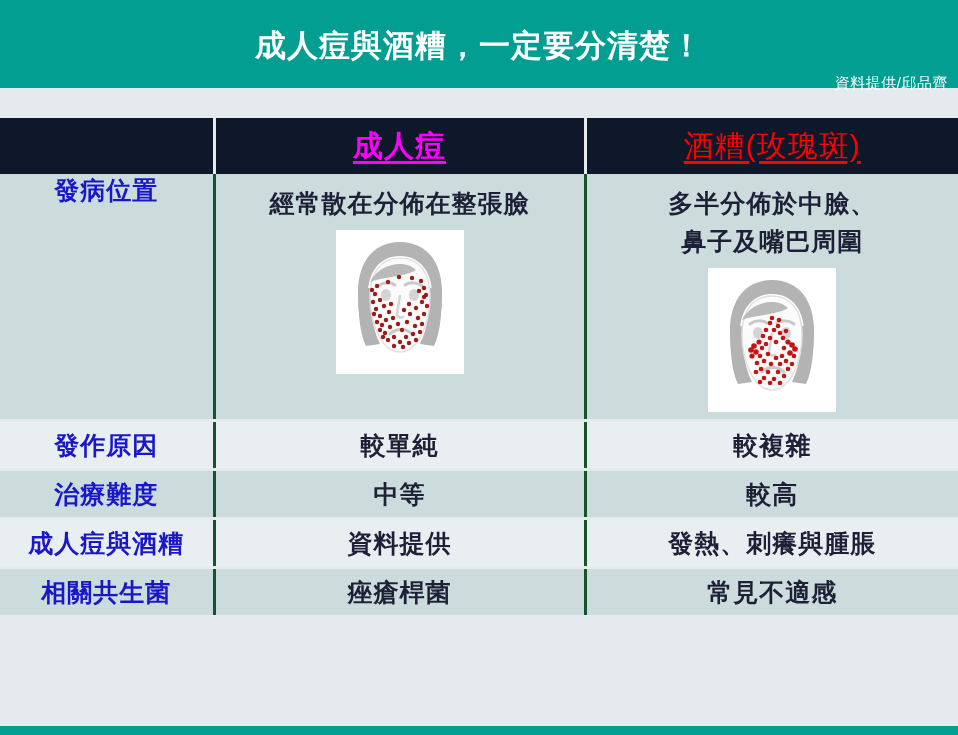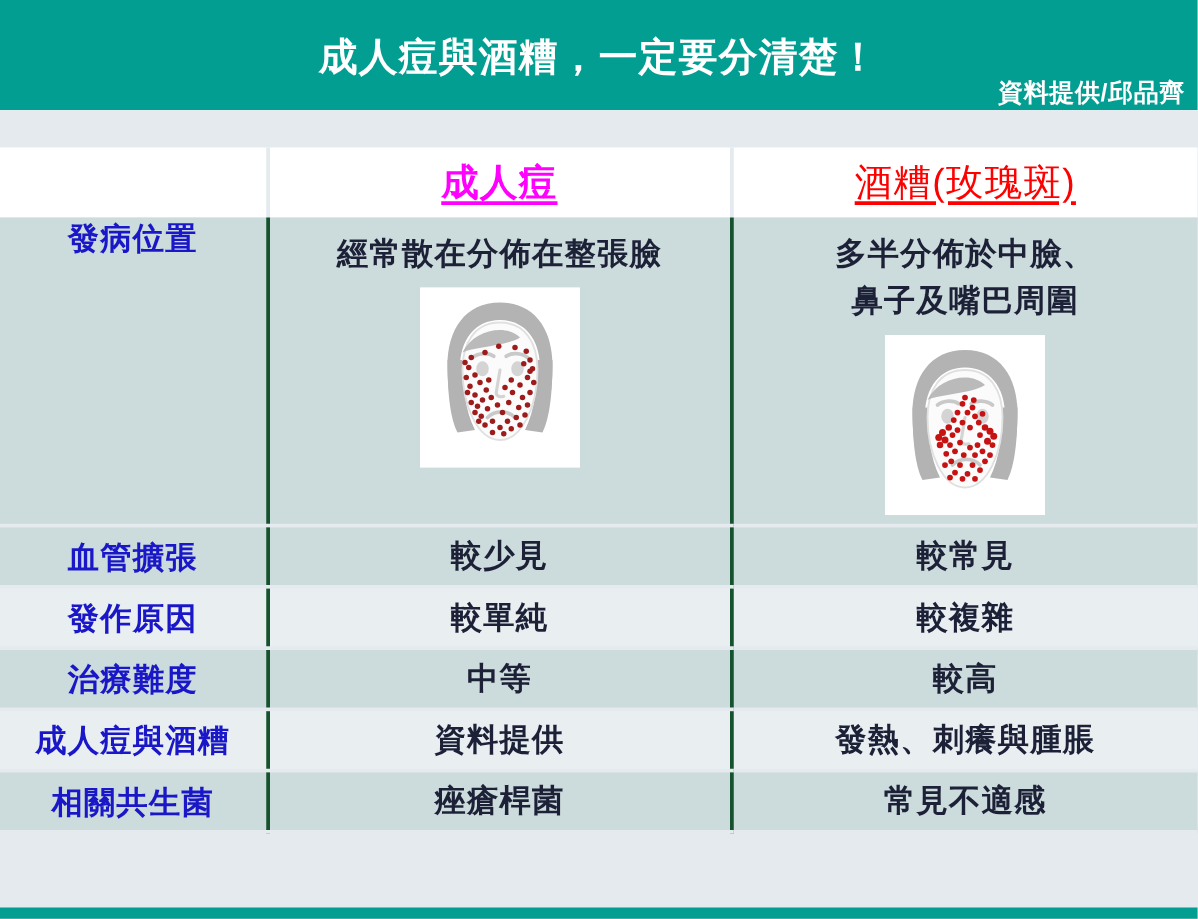--- a/index.html
+++ b/index.html
@@ -40,24 +40,24 @@
     color: #ffffff;
     font-size: 31px;
     font-weight: bold;
     letter-spacing: 1px;
     line-height: 40px;
     white-space: nowrap;
   }
   .header-credit {
     position: absolute;
     right: 10px;
-    top: 61px;
+    top: 74px;
     color: #ffffff;
-    font-size: 20px;
-    font-weight: bold;
+    font-size: 15px;
+    font-weight: normal;
     letter-spacing: 0.5px;
     white-space: nowrap;
   }
 
   
   .compare-table {
     position: absolute;
     left: 0;
     top: 118px;
     width: 958px;
@@ -71,21 +71,21 @@
     vertical-align: middle;
     text-align: center;
   }
 
   .col-label  { width: 214px; }
   .col-acne   { width: 371px; }
   .col-rosace { width: 373px; }
 
   
   .thead-row td {
-    background: #ffffff;
+    background: #0f172a;
     height: 56px;
     border-right: 3px solid #e4eaee;
   }
   .thead-row td:last-child { border-right: 0; }
   .th-acne {
     color: #ff00ff;
     font-size: 30px;
     font-weight: bold;
     text-decoration: underline;
     text-underline-offset: 5px;
@@ -342,25 +342,20 @@
                   <circle cx="64" cy="50" r="2.3"></circle>
                     <circle cx="71" cy="52" r="2.3"></circle>
                 </g>
               </svg>
             </div>
           </div>
         </td>
       </tr>
 
 
-      <tr class="row-a row-std">
-        <td class="cell-label">血管擴張</td>
-        <td class="cell-value">較少見</td>
-        <td class="cell-value">較常見</td>
-      </tr>
 
       <tr class="row-b row-std">
         <td class="cell-label">發作原因</td>
         <td class="cell-value">較單純</td>
         <td class="cell-value">較複雜</td>
       </tr>
 
       <tr class="row-a row-std">
         <td class="cell-label">治療難度</td>
         <td class="cell-value">中等</td>

